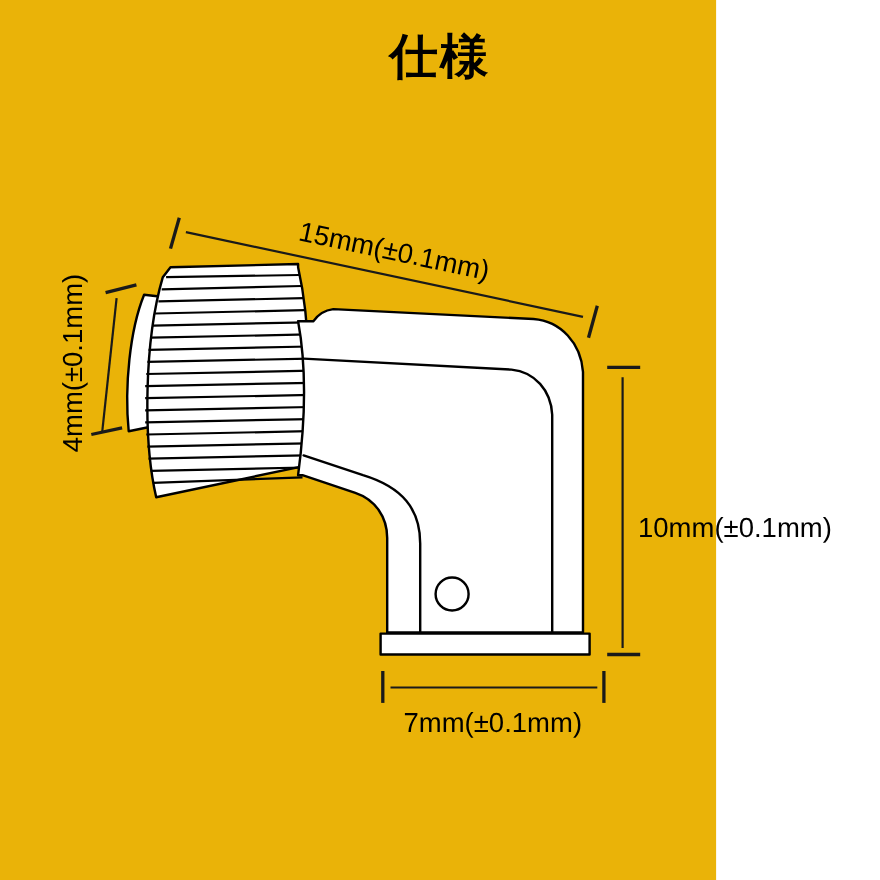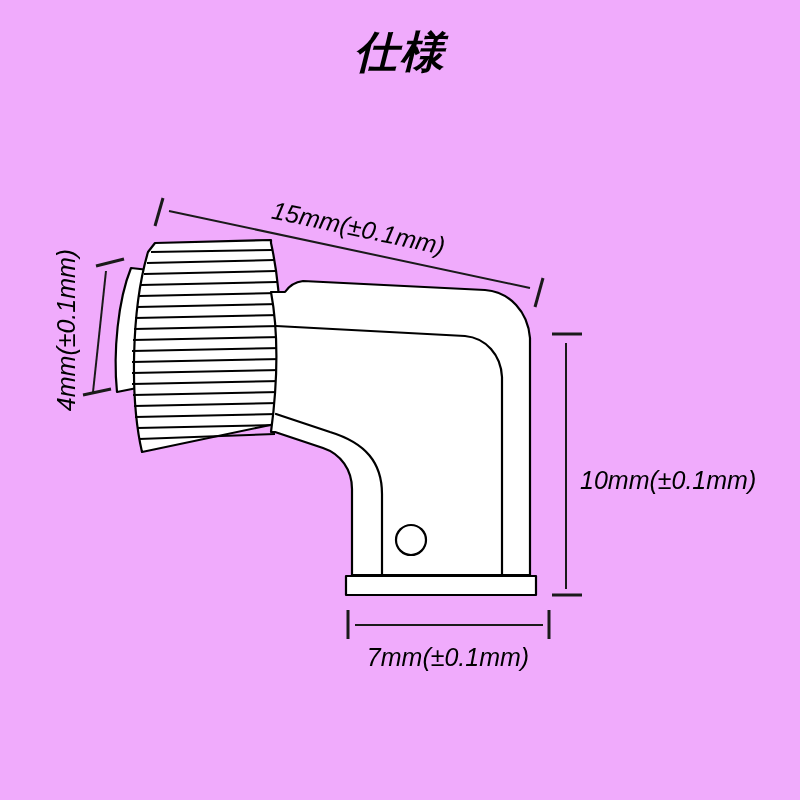--- a/index.html
+++ b/index.html
@@ -10,24 +10,23 @@
   body {
     width: 800px;
     height: 800px;
     overflow: hidden;
     font-family: "Liberation Sans", sans-serif;
     color: #000000;
     position: relative;
   }
   #spec-page {
     position: relative;
-    width: 800px;
+    width: 651px;
     height: 800px;
-    background: #f0abfc;
-    font-style: italic;
+    background: #eab308;
   }
   #spec-title {
     position: absolute;
     top: 28px;
     left: 0;
     width: 800px;
     text-align: center;
     font-family: "DejaVu Sans", "Liberation Sans", sans-serif;
     font-size: 44px;
     font-weight: 700;

